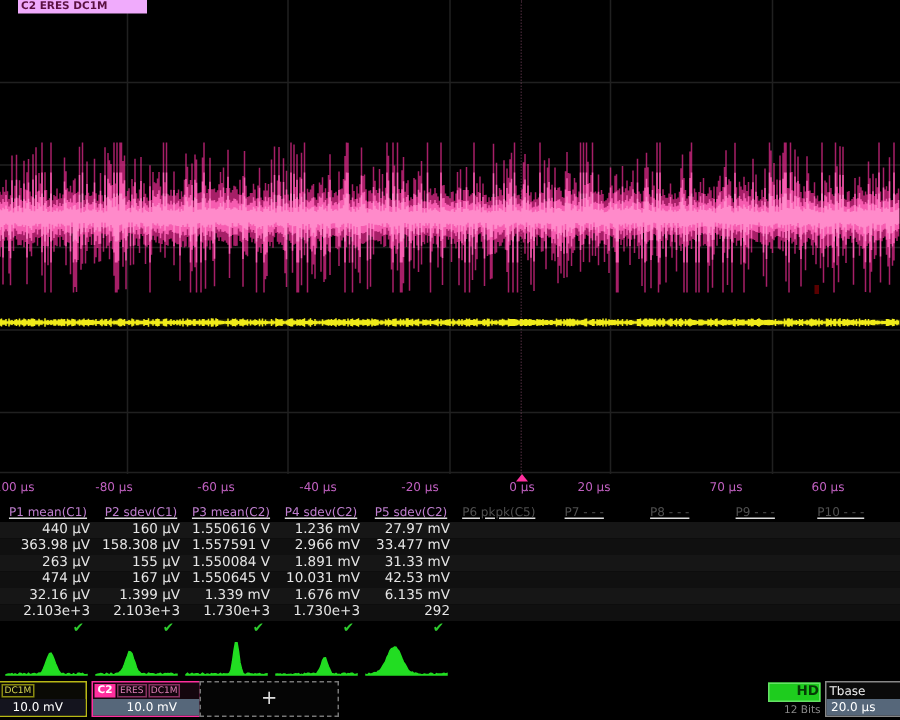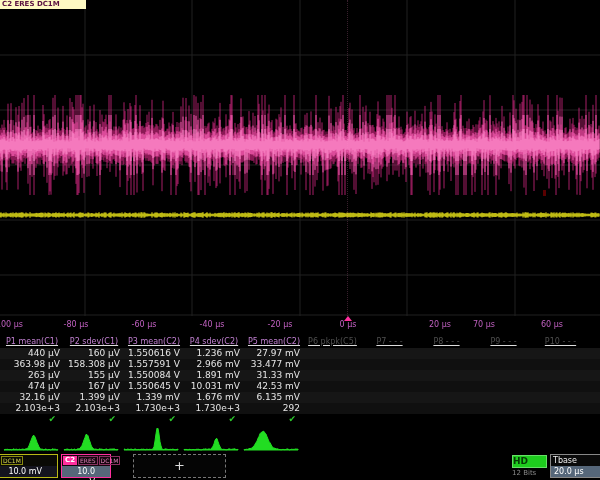--- a/index.html
+++ b/index.html
@@ -1,20 +1,20 @@
 <!DOCTYPE html>
 <html><head>
 <meta charset="utf-8">
 <style>
   html,body{margin:0;padding:0;background:#000;}
   #screen{position:relative;width:600px;height:480px;background:#000;overflow:hidden;
           font-family:"DejaVu Sans",sans-serif;color:#ddd;}
   
   #gridArea{position:absolute;left:0;top:0;width:600px;height:316px;background:#000;}
-  #traceTab{position:absolute;left:0;top:0;width:84px;height:9px;background:#fef9c3;
+  #traceTab{position:absolute;left:12px;top:0;width:84px;height:9px;background:#f0abfc;
             color:#5a1040;font-size:7px;font-weight:bold;line-height:9px;padding-left:2px;
             overflow:hidden;white-space:nowrap;z-index:5;}
   #trigLine{position:absolute;left:347px;top:0;width:0;height:316px;
             border-left:1px dotted rgba(255,140,200,0.22);z-index:2;}
   #trigLevelTick{position:absolute;left:543px;top:190px;width:3px;height:6px;background:#5a0000;z-index:2;}
   
   #axisRow{position:absolute;left:0;top:316px;width:600px;height:20px;overflow:hidden;}
   .axlab{position:absolute;top:4px;transform:translateX(-50%);font-size:8px;color:#c060c0;white-space:nowrap;}
   #trigMark{position:absolute;left:344px;top:0;width:0;height:0;
             border-left:4px solid transparent;border-right:4px solid transparent;
@@ -29,31 +29,31 @@
   .vcell{font-size:9px;color:#e6e6e6;text-align:right;padding-right:4px;white-space:nowrap;}
   .mrow.stripe-a{background:#161616;}
   .mrow.stripe-b{background:#101010;}
   .ccell{font-size:9px;color:#2ecc2e;text-align:right;padding-right:8px;}
   
   #histRow{position:absolute;left:0;top:428px;width:600px;height:26px;}
   
   #descRow{position:absolute;left:0;top:454px;width:600px;height:26px;}
   .descbox{position:absolute;top:0;height:24px;box-sizing:border-box;font-size:8px;}
   #c1box{left:0;width:58px;border:1px solid #b8b816;border-left:none;background:#0a0a05;}
-  #c2box{left:61px;width:50px;border:1px solid #ff2f9e;background:#14060e;}
+  #c2box{left:61px;width:73px;border:1px solid #ff2f9e;background:#14060e;}
   .dhead{display:flex;align-items:center;height:11px;gap:1px;padding:0 1px;}
   .chiplabel{background:#ff2f9e;color:#fff;font-weight:bold;padding:0 2px;height:9px;line-height:9px;font-size:7px;}
   .chip{border:1px solid #883060;color:#e080b8;height:7px;line-height:7px;font-size:6px;padding:0 1px;}
   .chip.yellow{border-color:#8a8a10;color:#d8d850;}
   .dval{height:11px;line-height:11px;text-align:right;padding-right:15px;color:#fff;font-size:8px;}
   #c1box .dval{background:#14141e;}
   #c2box .dval{background:#56677a;}
   #addbox{left:133px;width:93px;height:24px;border:1px dashed #777;background:#050505;
           color:#ddd;text-align:center;line-height:22px;font-size:13px;}
-  #hdwrap{position:absolute;left:512px;top:1px;width:35px;text-align:left;}
+  #hdwrap{position:absolute;left:512px;top:1px;width:35px;text-align:right;}
   #hdbadge{background:#1ecc1e;color:#063b06;font-weight:bold;font-size:9px;height:11px;line-height:11px;
            border:1px solid #66e066;}
   #hdsub{color:#8a8a8a;font-size:7px;margin-top:1px;}
   #tbasebox{left:550px;width:60px;border:1px solid #888;background:#0a0a0a;}
   #tbasebox .thead{height:11px;line-height:11px;color:#eee;font-size:8px;padding-left:2px;}
   #tbasebox .dval{background:#56677a;text-align:left;padding-left:3px;}
 </style>
 </head>
 <body>
 
@@ -74,32 +74,32 @@
   <div id="traceTab">C2 ERES DC1M</div>
 
   <div id="axisRow">
     <div id="trigMark"></div>
   <div class="axlab" style="left: 8px;">-100 µs</div>
       <div class="axlab" style="left: 76px;">-80 µs</div>
       <div class="axlab" style="left: 144px;">-60 µs</div>
       <div class="axlab" style="left: 212px;">-40 µs</div>
       <div class="axlab" style="left: 280px;">-20 µs</div>
       <div class="axlab" style="left: 348px;">0 µs</div>
-      <div class="axlab" style="left: 440px; text-align: right;">20 µs</div>
+      <div class="axlab" style="left: 396px; text-align: right;">20 µs</div>
       <div class="axlab" style="left: 484px;">70 µs</div>
       <div class="axlab" style="left: 552px;">60 µs</div>
     </div>
 
   <div id="measTable">
       <div class="mrow hdr">
         <div class="hcell">P1 mean(C1)</div>
         <div class="hcell">P2 sdev(C1)</div>
         <div class="hcell">P3 mean(C2)</div>
         <div class="hcell">P4 sdev(C2)</div>
-        <div class="hcell">P5 mean(C2)</div>
+        <div class="hcell">P5 sdev(C2)</div>
         <div class="hcell dim">P6 pkpk(C5)</div>
         <div class="hcell dim">P7 - - -</div>
         <div class="hcell dim">P8 - - -</div>
         <div class="hcell dim">P9 - - -</div>
         <div class="hcell dim">P10 - - -</div>
         <div class="hcell dim">P11</div>
       </div>
       <div class="mrow stripe-a">
         <div class="vcell">440 µV</div>
         <div class="vcell">160 µV</div>

